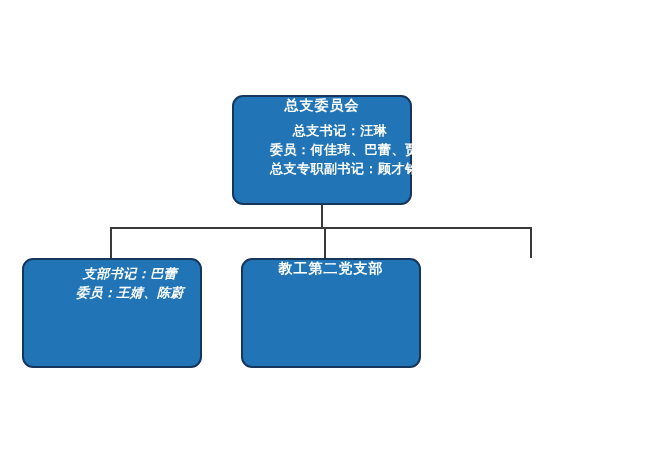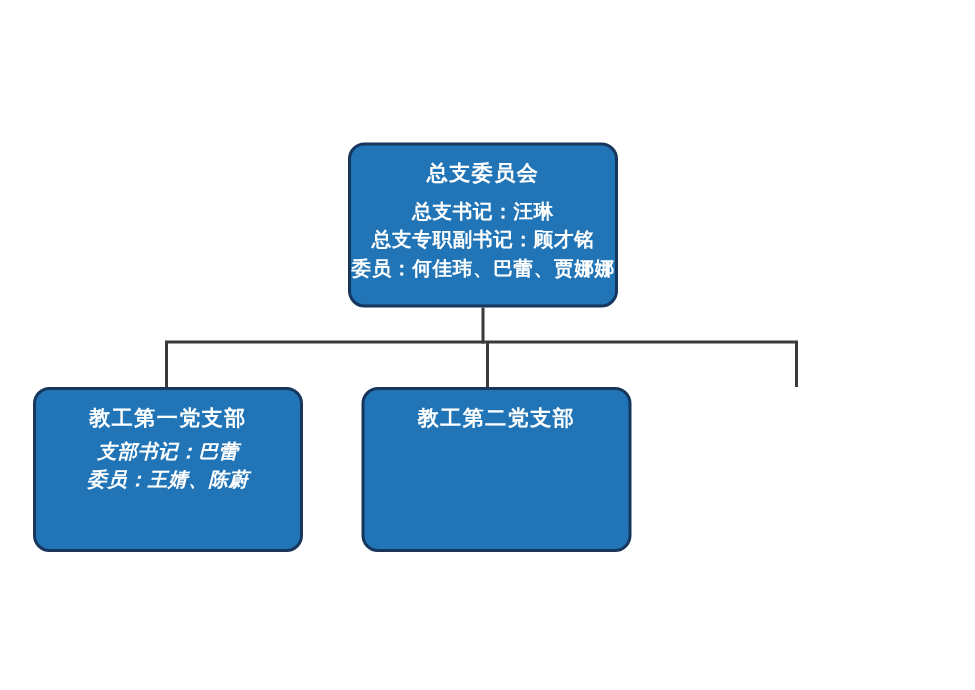--- a/index.html
+++ b/index.html
@@ -21,26 +21,26 @@
     width: 180px;
     height: 110px;
     background: var(--box-fill, #2175B7);
     border: 2px solid var(--box-border, #16365C);
     border-radius: 11px;
     color: var(--text-color, #ffffff);
     font-weight: bold;
     text-align: center;
   }
   .node .title {
-    margin-top: 10px;
+    margin-top: 0;
     font-size: 14px;
     line-height: 17px;
     letter-spacing: 1px;
   }
-  .node .body { margin-top: 7px; }
+  .node .body { margin-top: 7px; padding-left: 36px; }
   .node.child .body { margin-top: 4px; font-style: italic; }
   .node .line {
     font-size: 13px;
     line-height: 19px;
     letter-spacing: 0.5px;
     white-space: nowrap;
   }
   .root   { left: 232px; top: 95px;  }
   .child1 { left: 22px;  top: 258px; }
   .child2 { left: 241px; top: 258px; }
@@ -57,33 +57,32 @@
 </style>
 </head>
 <body>
 
 <div class="canvas">
 
   <div class="node root">
     <div class="title">总支委员会</div>
     <div class="body">
       <div class="line">总支书记：汪琳</div>
+      <div class="line">委员：何佳玮、巴蕾、贾娜娜</div>
       <div class="line">总支专职副书记：顾才铭</div>
-      <div class="line">委员：何佳玮、巴蕾、贾娜娜</div>
     </div>
   </div>
 
   <div class="connector conn-root-drop"></div>
   <div class="connector conn-horizontal"></div>
   <div class="connector conn-drop-1"></div>
   <div class="connector conn-drop-2"></div>
   <div class="connector conn-drop-3"></div>
 
   <div class="node child child1">
-    <div class="title">教工第一党支部</div>
     <div class="body">
       <div class="line">支部书记：巴蕾</div>
       <div class="line">委员：王婧、陈蔚</div>
     </div>
   </div>
 
   <div class="node child child2">
     <div class="title">教工第二党支部</div>
   </div>
 

